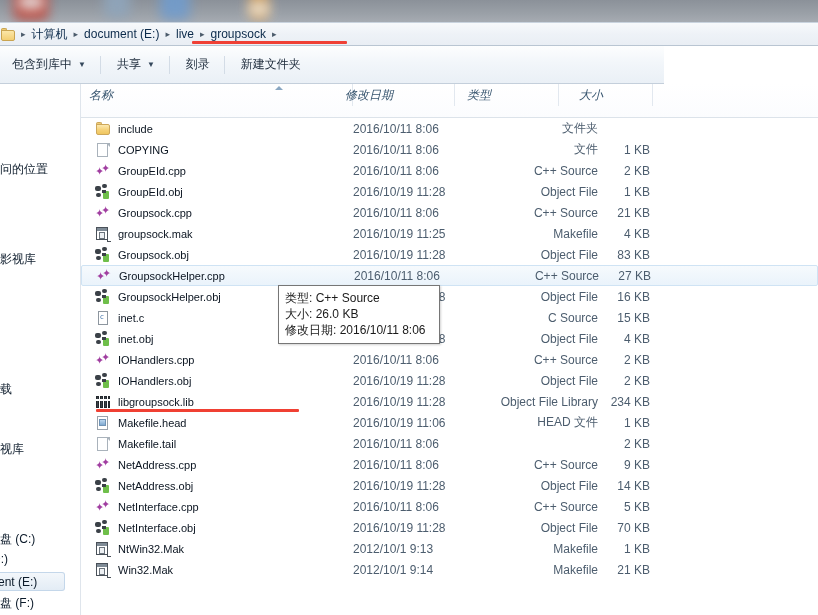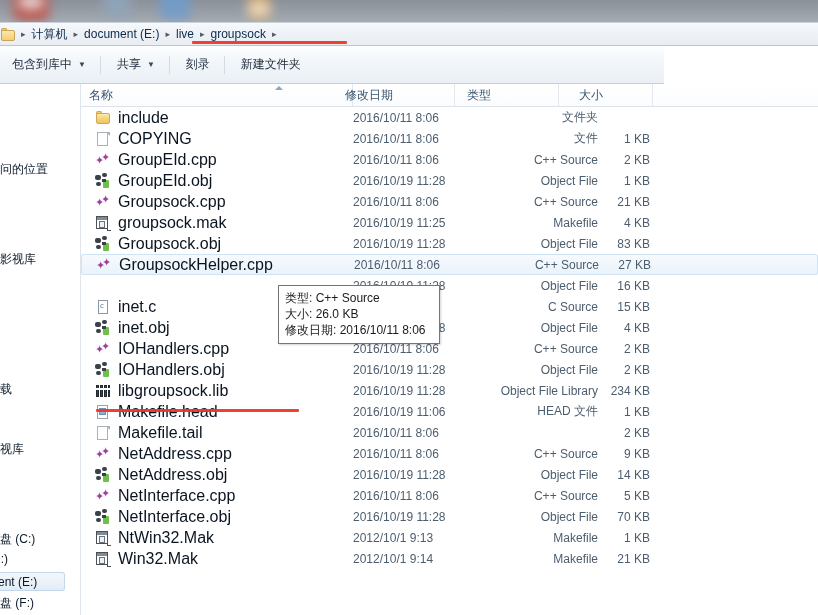--- a/index.html
+++ b/index.html
@@ -160,24 +160,25 @@
   
   #listpane {
     position: absolute;
     left: 81px; top: 84px;
     width: 737px; height: 531px;
     background: #ffffff;
     overflow: hidden;
   }
   #colheader {
     position: relative;
-    height: 23px;
+    height: 34px;
     background: linear-gradient(to bottom, #ffffff 0%, #fbfcfe 100%);
     border-bottom: 1px solid #dce3ea;
     box-sizing: border-box;
+    font-style: italic;
   }
   .colhead {
     position: absolute;
     top: 0;
     height: 22px;
     line-height: 22px;
     font-size: 12px;
     color: #36546e;
     border-right: 1px solid #e2e8ef;
     box-sizing: border-box;
@@ -209,21 +210,21 @@
     border-radius: 2px;
   }
   .cell-name {
     position: absolute;
     left: 14px;
     display: flex;
     align-items: center;
     white-space: nowrap;
   }
   .fname {
-    font-size: 16px;
+    font-size: 11px;
     color: #0a1420;
     margin-left: 7px;
     line-height: 16px;
   }
   .cell-date {
     position: absolute;
     left: 272px;
     width: 120px;
     text-align: left;
     font-size: 12px;
@@ -593,20 +594,30 @@
             <span class="pl p1">✦</span>
             <span class="pl p2">✦</span>
           </span>
           <span class="fname">GroupsockHelper.cpp</span>
         </div>
         <div class="cell-date">2016/10/11 8:06</div>
         <div class="cell-type">C++ Source</div>
         <div class="cell-size">27 KB</div>
       </div>
       <div class="row">
+        <div class="cell-name">
+          <span class="ico ico-obj">
+            <span class="n n1"></span>
+            <span class="n n2"></span>
+            <span class="n n3"></span>
+            <span class="gl"></span>
+            <span class="gl2"></span>
+          </span>
+          <span class="fname">GroupsockHelper.obj</span>
+        </div>
         <div class="cell-date">2016/10/19 11:28</div>
         <div class="cell-type">Object File</div>
         <div class="cell-size">16 KB</div>
       </div>
       <div class="row">
         <div class="cell-name">
           <span class="ico ico-csrc">
             <span class="p"></span>
             <span class="lt">c</span>
           </span>

